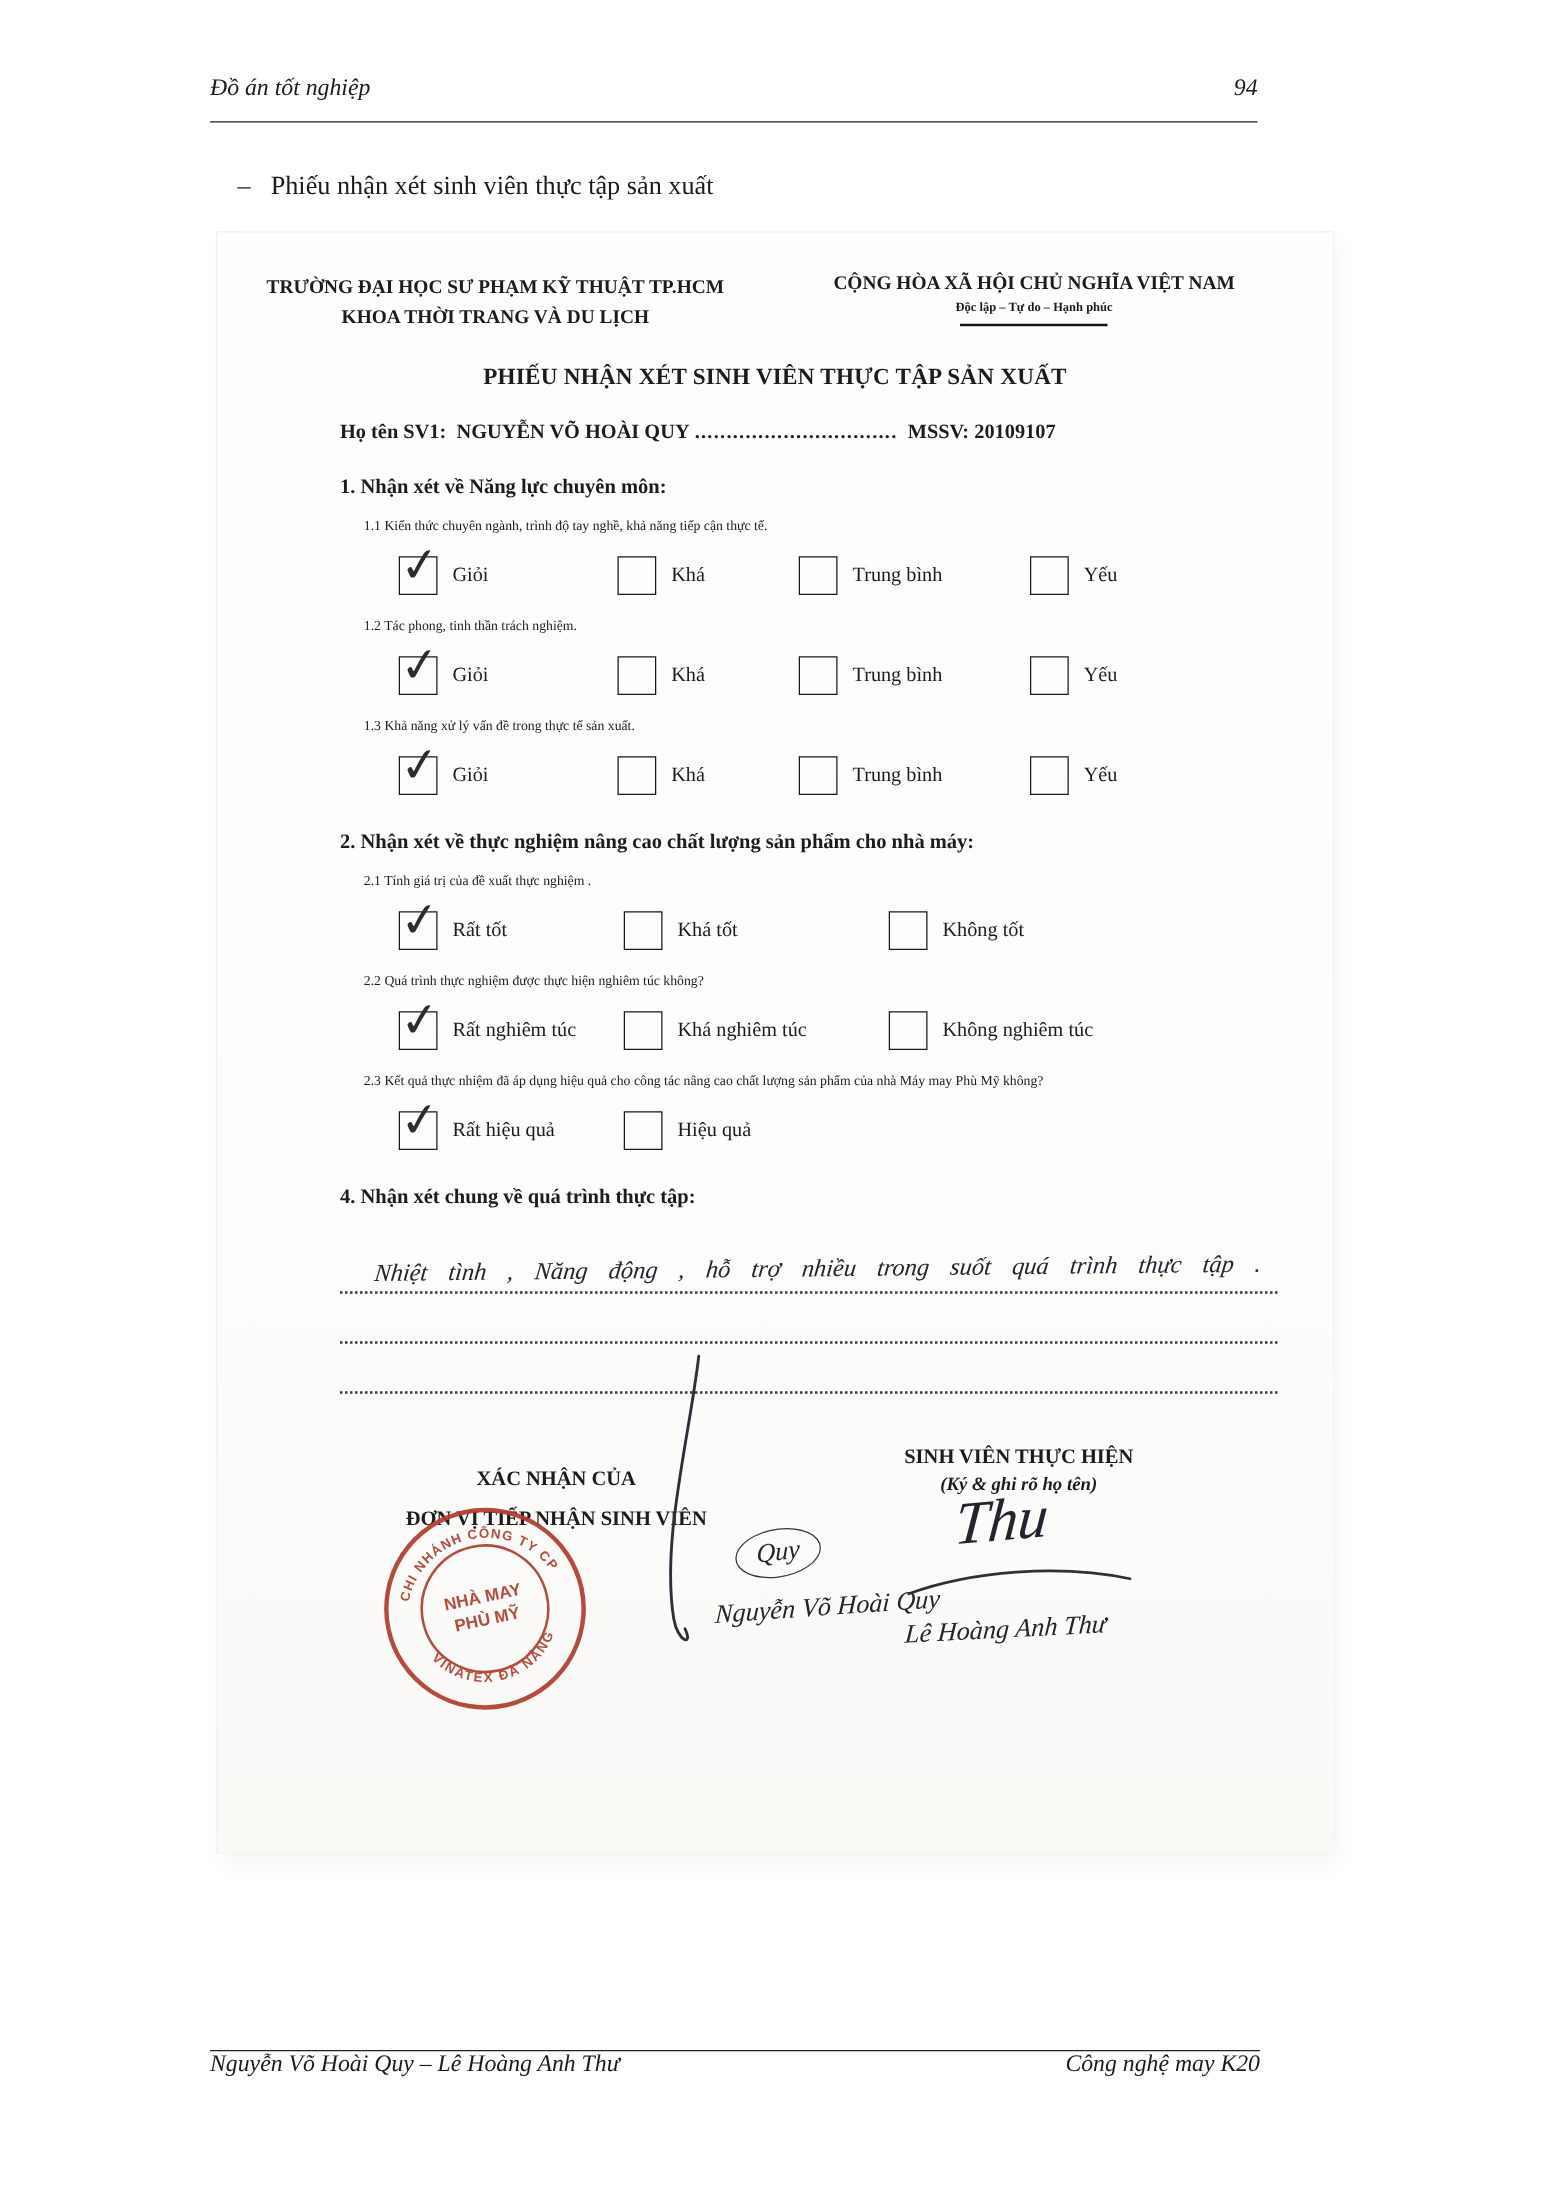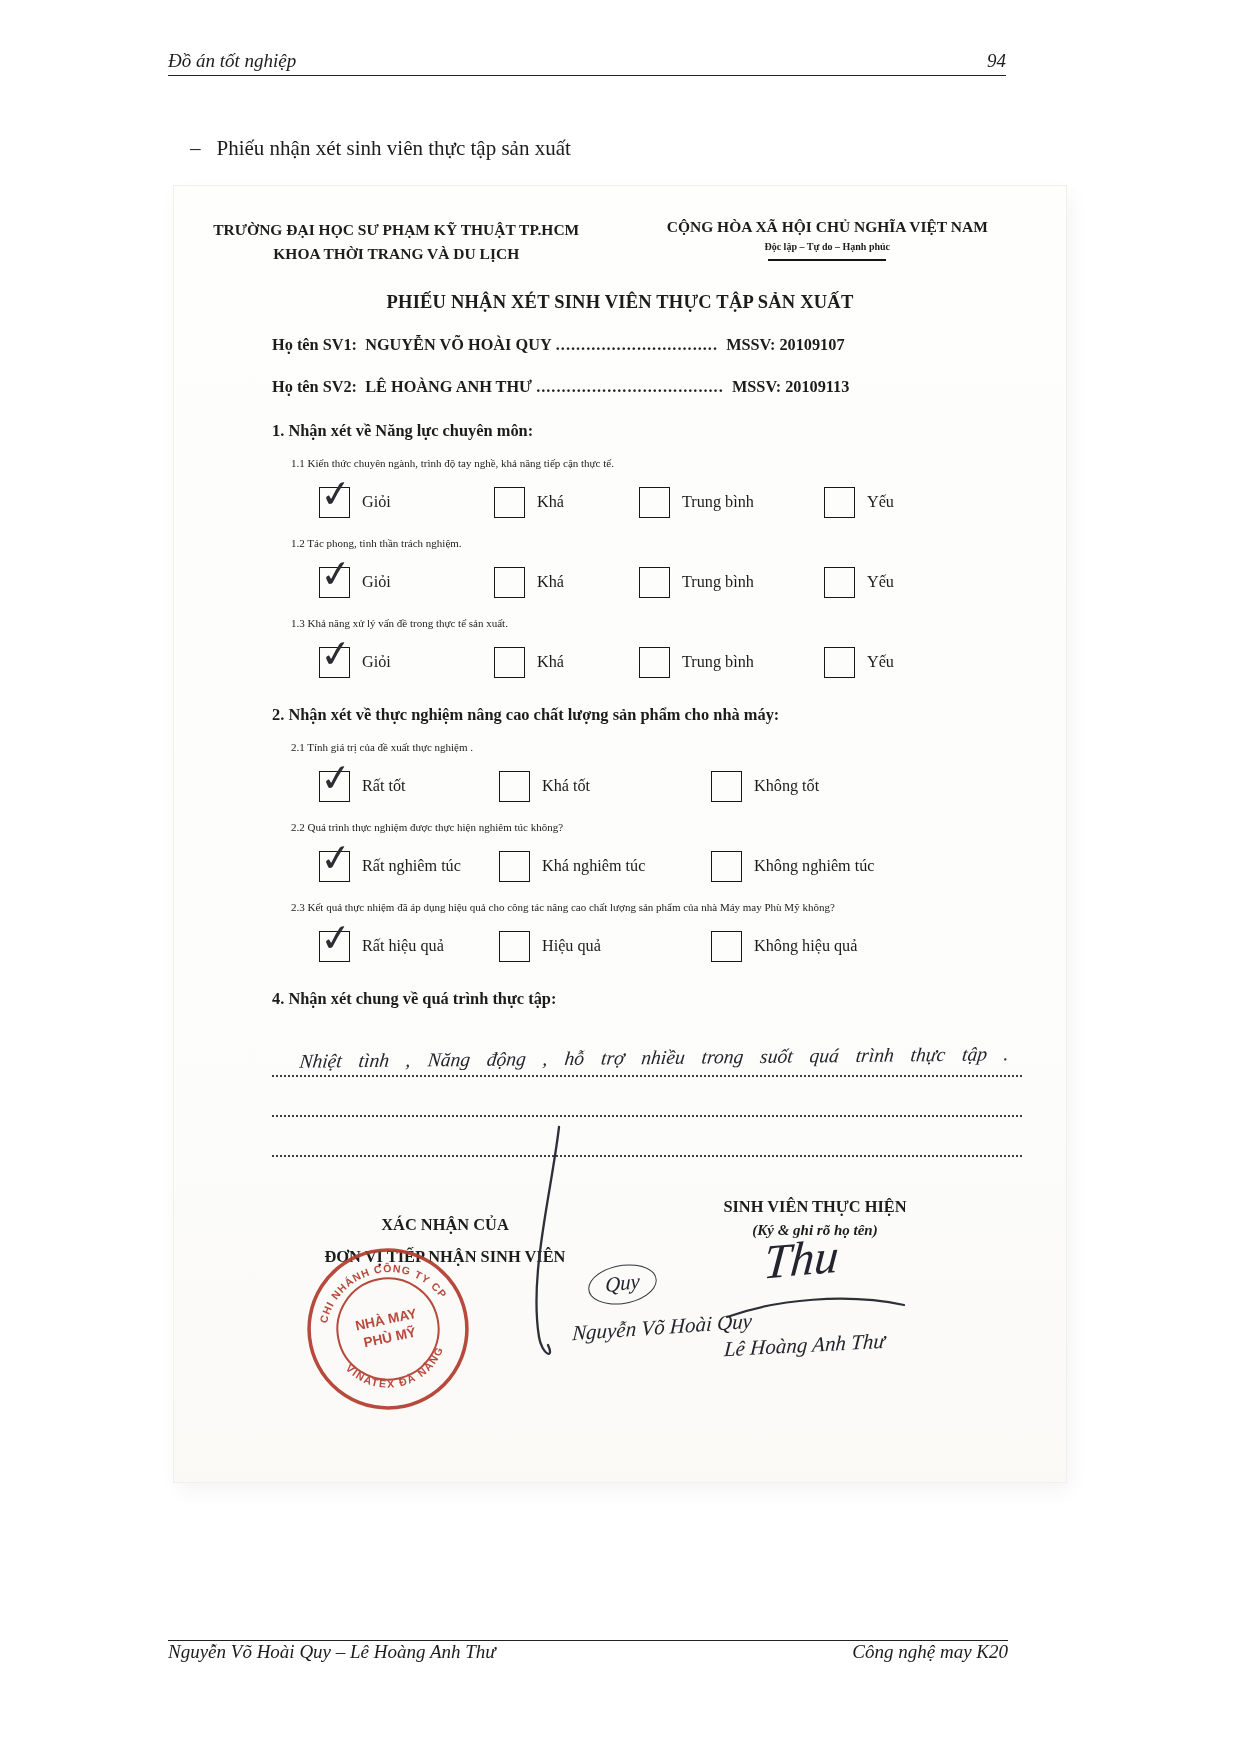--- a/index.html
+++ b/index.html
@@ -3,24 +3,24 @@
 <meta charset="utf-8">
 <style>
   html,body{margin:0;padding:0;}
   body{
     width:1240px;height:1754px;position:relative;overflow:hidden;
     background:#ffffff;color:#1c1c1c;
     font-family:"Liberation Serif","DejaVu Serif",serif;
   }
   
   .page-header{
-    position:absolute;left:168px;top:50px;width:838px;
+    position:absolute;left:168px;top:60px;width:838px;
     display:flex;justify-content:space-between;align-items:flex-end;
     font-style:italic;font-size:19px;
-    border-bottom:1.7px solid #222;padding-bottom:3px;
+    border-bottom:1.7px solid #222;padding-bottom:15px;
   }
   .bullet{
     position:absolute;left:190px;top:136px;font-size:21px;
     display:flex;gap:16px;align-items:baseline;
   }
   .page-footer{
     position:absolute;left:168px;top:1640px;width:840px;
     display:flex;justify-content:space-between;
     font-style:italic;font-size:19px;
     border-top:1.7px solid #222;
@@ -108,26 +108,20 @@
   <div class="form-title">PHIẾU NHẬN XÉT SINH VIÊN THỰC TẬP SẢN XUẤT</div>
 
   <div class="form-body">
 
     <div class="student-row">
       <span>Họ tên SV1:</span>&nbsp;
       <span>NGUYỄN VÕ HOÀI QUY</span>&nbsp;<span class="dots">................................</span>&nbsp;
       <span>MSSV:</span>
       <span>20109107</span>
     </div>
-    <div class="student-row">
-      <span>Họ tên SV2:</span>&nbsp;
-      <span>LÊ HOÀNG ANH THƯ</span>&nbsp;<span class="dots">.....................................</span>&nbsp;
-      <span>MSSV:</span>
-      <span>20109113</span>
-    </div>
 
     <div class="sec-head">1. Nhận xét về Năng lực chuyên môn:</div>
 
     <div class="q">1.1 Kiến thức chuyên ngành, trình độ tay nghề, khả năng tiếp cận thực tế.</div>
     <div class="opt-row">
       <span class="opt o1">
         <span class="cb">
             <i class="mk">✓</i>
           </span>
         <span class="cbl">Giỏi</span>
@@ -260,26 +254,20 @@
         <span class="cb">
             <i class="mk">✓</i>
           </span>
         <span class="cbl">Rất hiệu quả</span>
       </span>
       <span class="opt t2">
         <span class="cb">
             <i class="mk"></i>
           </span>
         <span class="cbl">Hiệu quả</span>
-      </span>
-      <span class="opt t3">
-        <span class="cb">
-            <i class="mk"></i>
-          </span>
-        <span class="cbl">Không hiệu quả</span>
       </span>
     </div>
 
     <div class="sec-head">4. Nhận xét chung về quá trình thực tập:</div>
     <div class="comment-line">
       <span class="hand">Nhiệt tình , Năng động , hỗ trợ nhiều trong suốt quá trình thực tập .</span>
     </div>
     <div class="dotline"></div>
     <div class="dotline"></div>
   </div>

